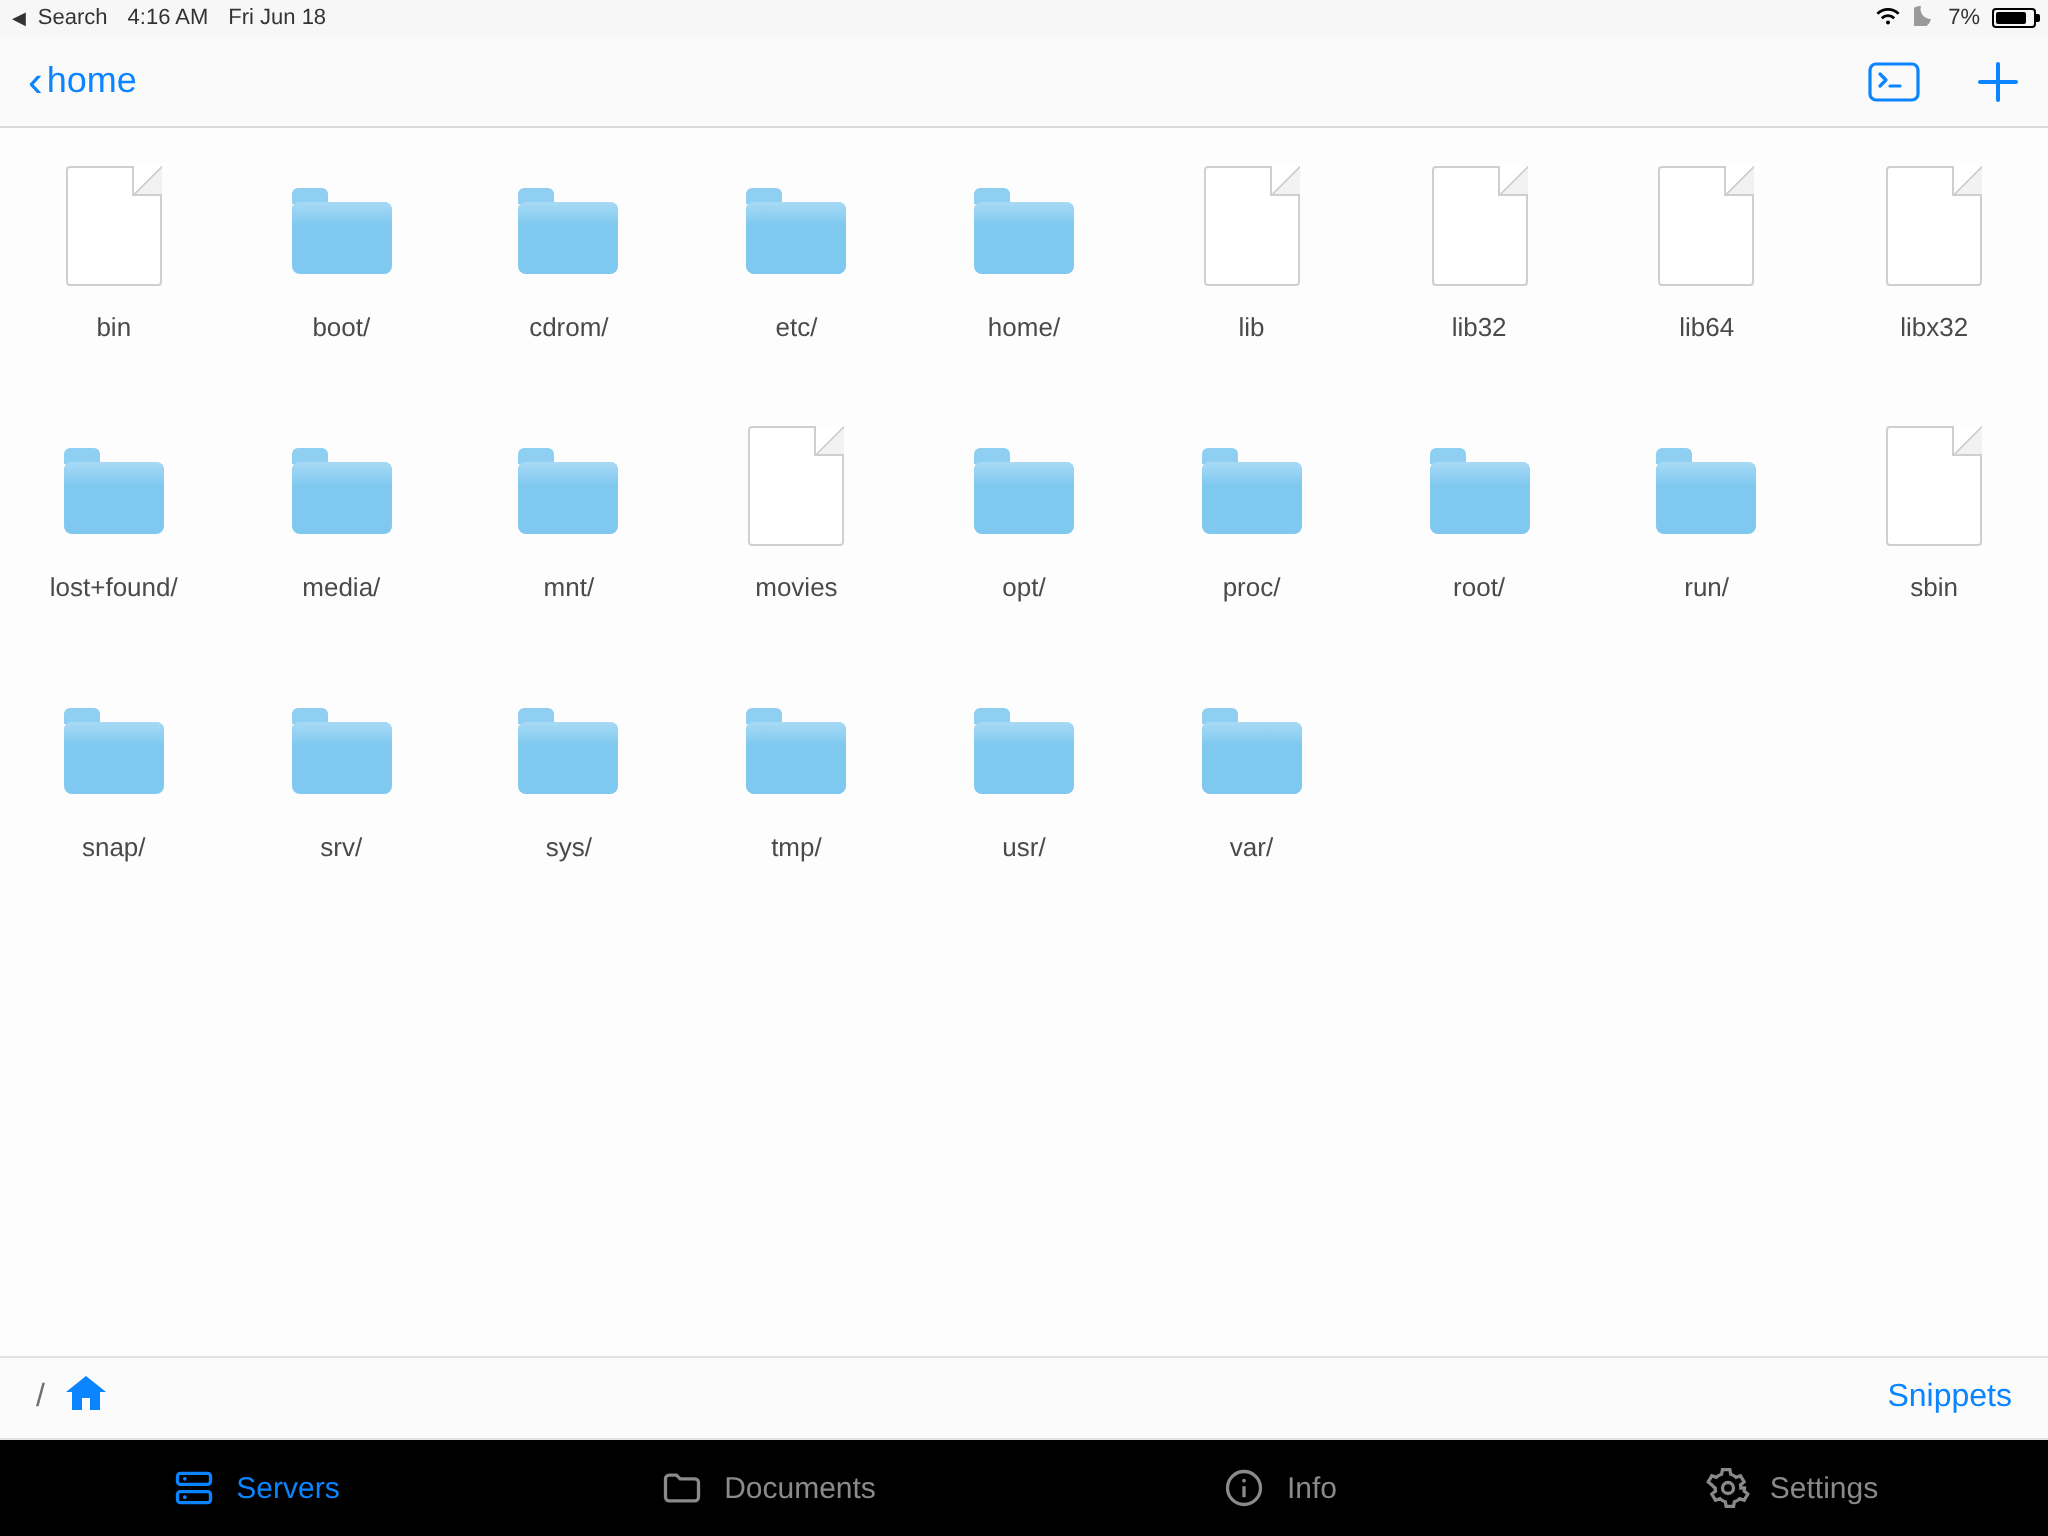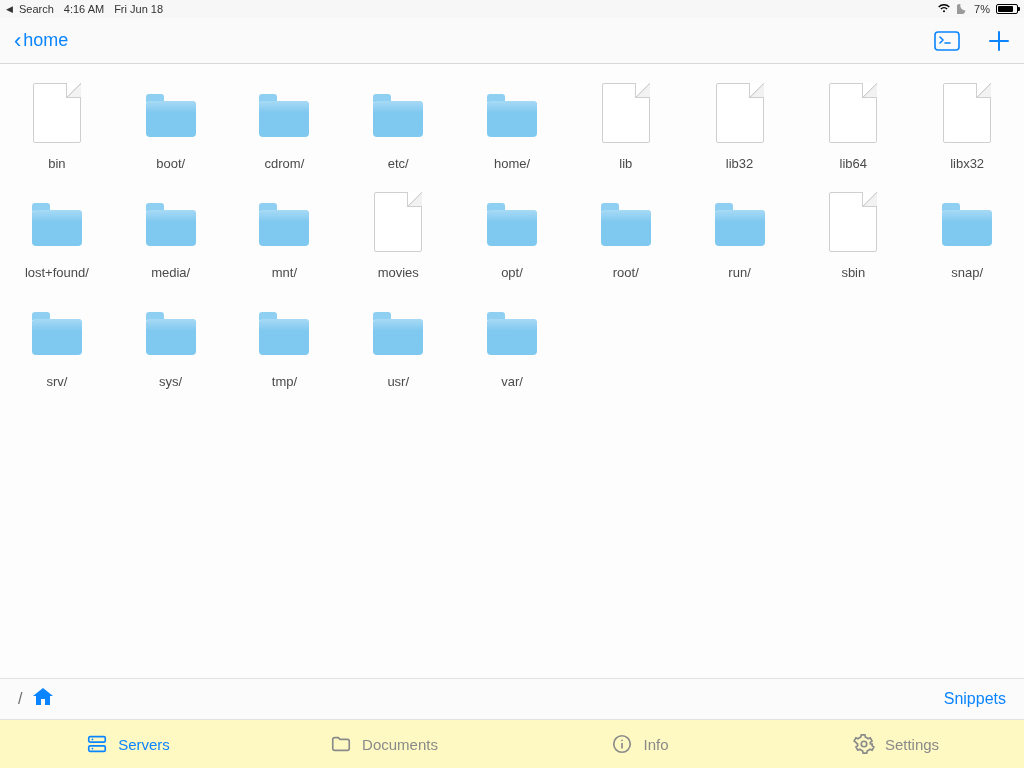--- a/index.html
+++ b/index.html
@@ -43,21 +43,21 @@
     color: #0a84ff; font-size: 18px; cursor: pointer;
   }
   .back-chevron { font-size: 22px; line-height: 1; font-weight: 300; }
   .nav-right { margin-left: auto; display: flex; align-items: center; gap: 28px; }
   .nav-icon { color: #0a84ff; cursor: pointer; display:flex; align-items:center; justify-content:center; }
   
   .grid {
     padding: 10px 0 0 0;
     display: grid;
     grid-template-columns: repeat(9, 1fr);
-    row-gap: 12px;
+    row-gap: 33px;
   }
   .item {
     display: flex; flex-direction: column; align-items: center;
     gap: 8px; cursor: pointer;
     padding-top: 4px;
   }
   .thumb { width: 70px; height: 70px; display:flex; align-items:center; justify-content:center; }
   .label { font-size: 13px; color: #4a4a4a; text-align:center; }
   
   .folder {
@@ -109,21 +109,21 @@
     padding: 0 18px;
     font-size: 16px;
   }
   .path-bar .slash { color:#6f6f6f; margin-right:10px; }
   .path-bar .home-ic { color:#0a84ff; }
   .path-bar .snippets { margin-left:auto; color:#0a84ff; cursor:pointer; }
   
   .tab-bar {
     position:absolute; left:0; right:0; bottom:0;
     height:48px;
-    background:#fef9c3;
+    background:#000000;
     display:flex;
   }
   .tab {
     flex:1; display:flex; align-items:center; justify-content:center;
     gap:10px; font-size:15px; color:#8a8a8a; cursor:pointer;
   }
   .tab.active { color:#0a84ff; }
   .tab svg { width:22px; height:22px; }
 </style>
 </head>
@@ -256,20 +256,26 @@
     <div class="item">
       <div class="thumb">
         <div class="folder"></div>
       </div>
       <div class="label">opt/</div>
     </div>
     <div class="item">
       <div class="thumb">
         <div class="folder"></div>
       </div>
+      <div class="label">proc/</div>
+    </div>
+    <div class="item">
+      <div class="thumb">
+        <div class="folder"></div>
+      </div>
       <div class="label">root/</div>
     </div>
     <div class="item">
       <div class="thumb">
         <div class="folder"></div>
       </div>
       <div class="label">run/</div>
     </div>
     <div class="item">
       <div class="thumb">

